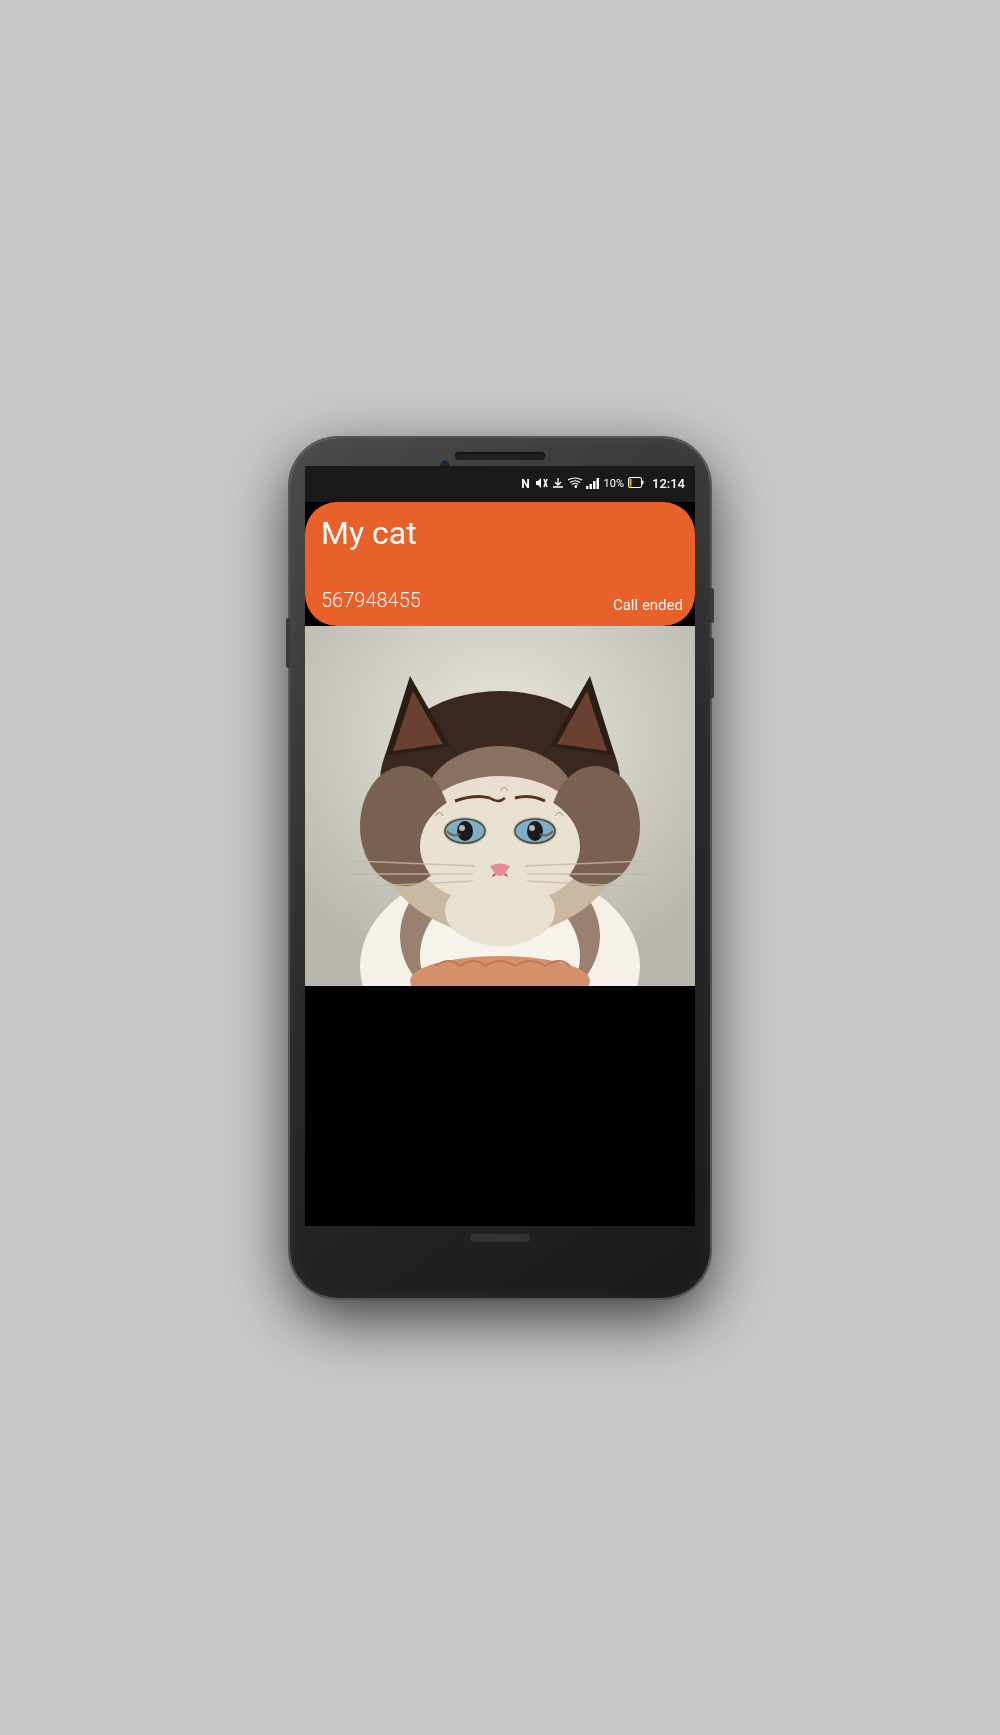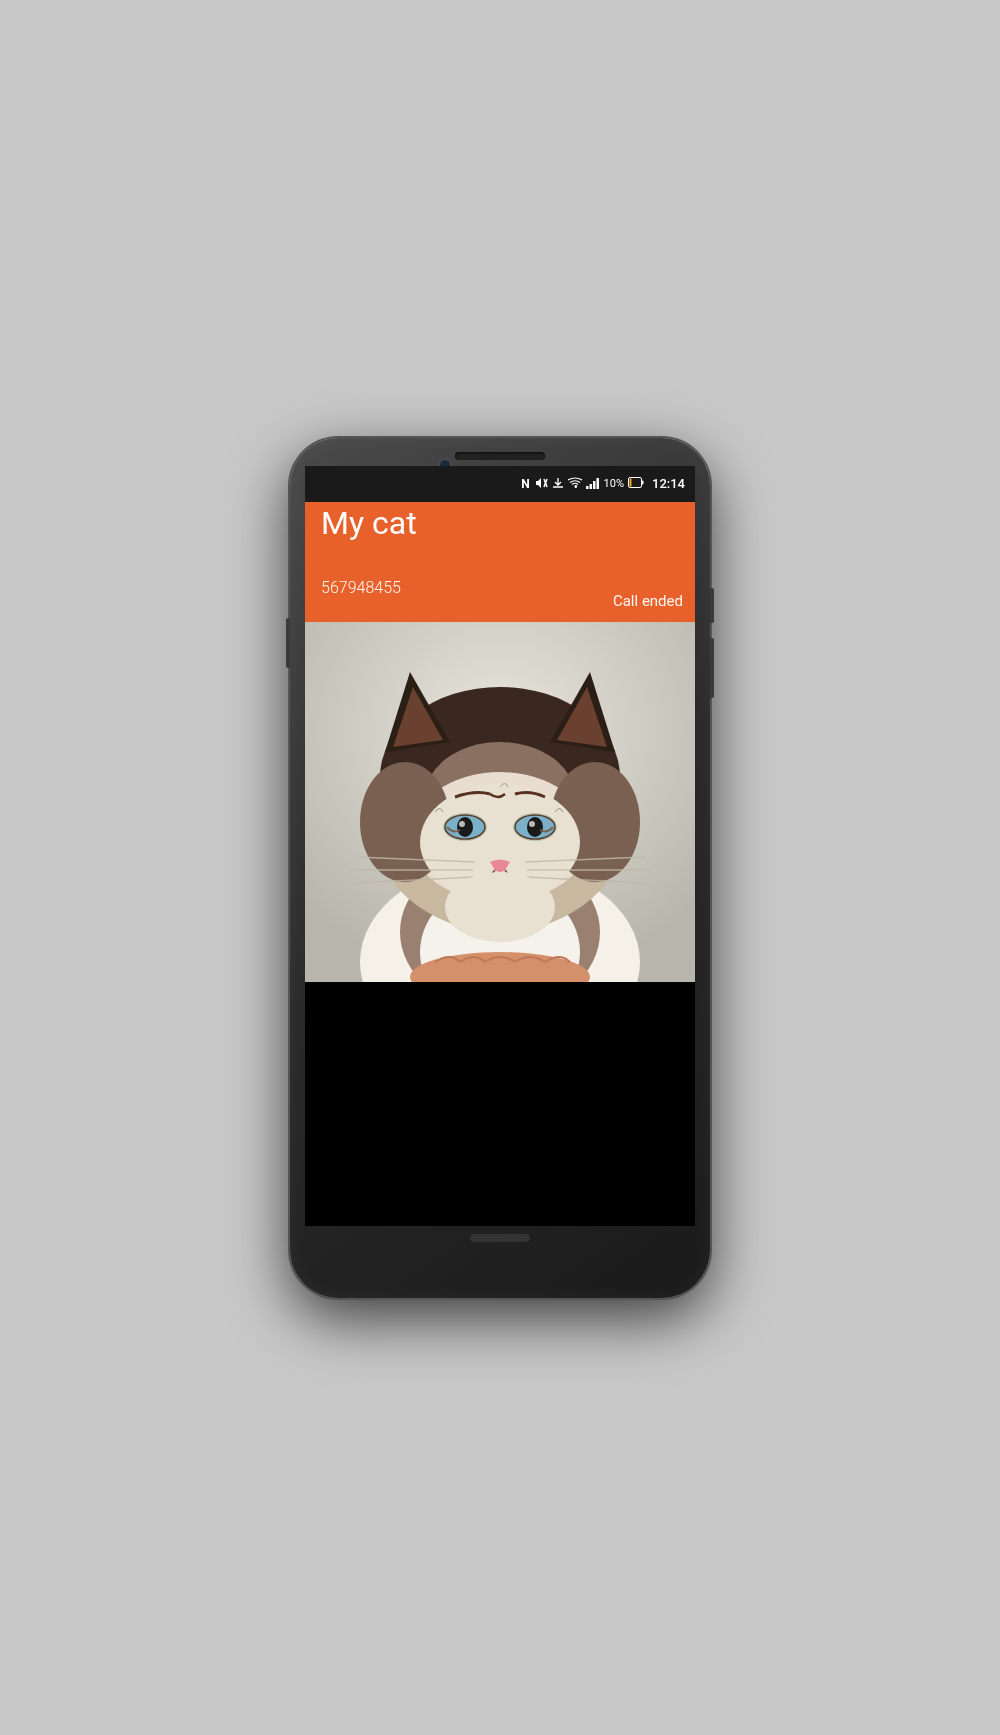--- a/index.html
+++ b/index.html
@@ -87,36 +87,37 @@
       color: #fff;
       font-size: 13px;
       font-weight: 500;
       margin-left: 4px;
     }
 
     
     .call-header {
       width: 100%;
       background: #E8612A;
-      padding: 2px 16px 14px 16px;
+      padding: 12px 16px 14px 16px;
       position: relative;
       min-height: 120px;
+      border-radius: 32px;
     }
 
     .contact-name {
       color: #fff;
       font-size: 32px;
       font-weight: 400;
       line-height: 1.2;
       margin-bottom: 6px;
     }
 
     .contact-number {
       color: #fff;
-      font-size: 16px;
+      font-size: 20px;
       font-weight: 300;
       opacity: 0.95;
       margin-top: 36px;
     }
 
     .call-status {
       position: absolute;
       bottom: 12px;
       right: 12px;
       color: #fff;

